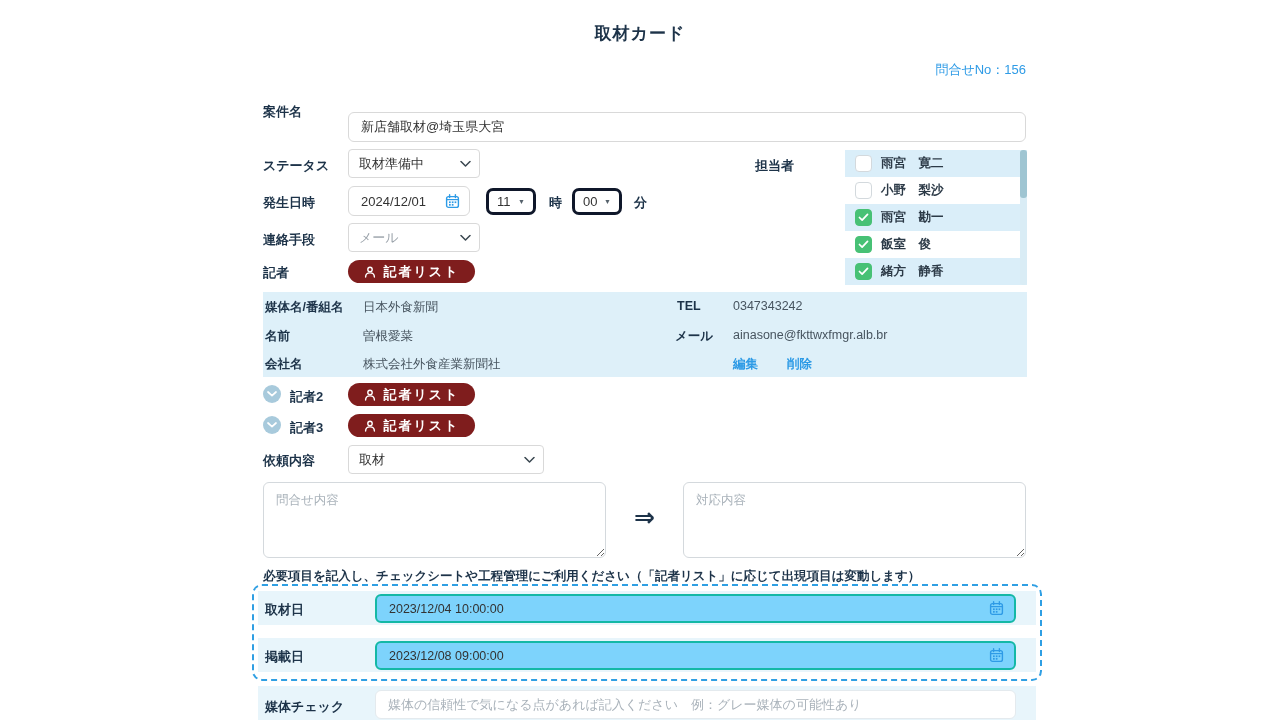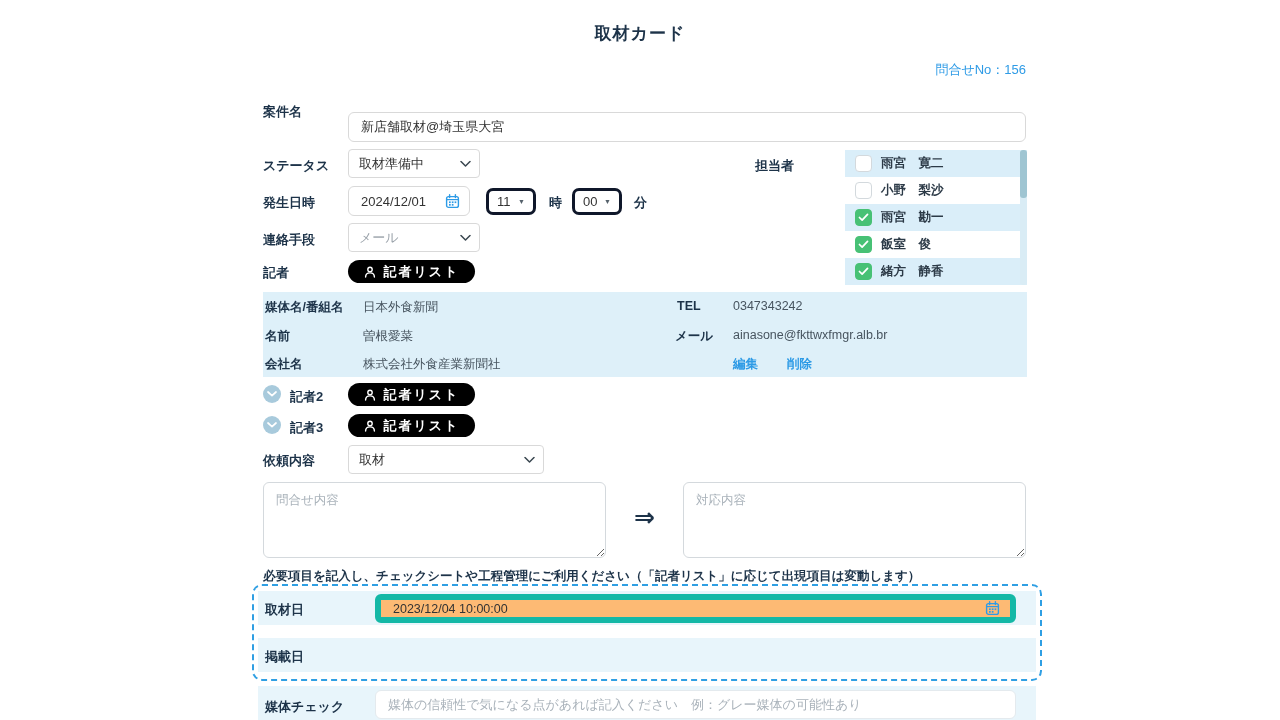--- a/index.html
+++ b/index.html
@@ -27,21 +27,21 @@
     display:flex; align-items:center; justify-content:space-between; padding:0 9px 0 12px;
     font-size:13px; color:#333; }
   .datebox .cal { line-height:0; }
 
   .mini-dd { position:absolute; background:#fff; border:3px solid #0f172a; border-radius:7px;
     display:flex; align-items:center; justify-content:space-between; padding:0 8px;
     font-size:13px; color:#333; }
   .mini-dd .tri { font-size:7px; color:#55616b; margin-left:6px; }
 
   .pill-btn { position:absolute; width:127px; height:23px; border:none; border-radius:12px;
-    background:#000000; color:#fff; font-size:13px; font-weight:700; letter-spacing:2px;
+    background:#7f1d1d; color:#fff; font-size:13px; font-weight:700; letter-spacing:2px;
     display:flex; align-items:center; justify-content:center; gap:8px; cursor:pointer;
     font-family:inherit; }
 
   
   #staff-list { position:absolute; left:845px; top:150px; width:182px; height:135px; }
   .staff-row { height:27px; display:flex; align-items:center; padding-left:10px; gap:9px; }
   .staff-row:nth-child(odd) { background:#daeef9; }
   .staff-row:nth-child(even) { background:#ffffff; }
   .cb { width:17px; height:17px; border-radius:4px; background:#fff; border:1px solid #d3d9dd;
     display:flex; align-items:center; justify-content:center; flex:0 0 auto; }
@@ -67,22 +67,22 @@
     font-size:12.5px; color:#333; padding:9px 12px; resize:both; outline:none;
     font-family:inherit; }
   textarea.ta::placeholder { color:#a9b2ba; }
   #arrow { position:absolute; left:634px; top:503px; font-size:25px; font-weight:700; color:#1d3349; }
 
   #note { position:absolute; left:263px; top:568px; font-size:12.5px; font-weight:700; color:#1d3349; white-space:nowrap; }
 
   #highlight-box { position:absolute; left:252px; top:584px; width:790px; height:97px;
     border:2px dashed #2f9fe3; border-radius:10px; }
   .band { position:absolute; left:258px; width:778px; height:34px; background:#e8f5fb; }
-  .band-input { position:absolute; left:375px; width:641px; height:29px; background:#fdba74;
-    border:6px solid #14b8a6; border-radius:6px; display:flex; align-items:center;
+  .band-input { position:absolute; left:375px; width:641px; height:29px; background:#7dd3fc;
+    border:2px solid #14b8a6; border-radius:6px; display:flex; align-items:center;
     justify-content:space-between; padding:0 10px 0 12px; font-size:12.5px; color:#333; }
   input.band-text { position:absolute; left:375px; width:641px; height:29px; background:#fff;
     border:1px solid #e4eaee; border-radius:6px; font-size:13px; color:#333; padding:0 12px;
     outline:none; font-family:inherit; }
   input.band-text::placeholder { color:#a9b2ba; }
 </style>
 </head>
 <body>
 
 <div id="page">
@@ -264,18 +264,34 @@
           <rect x="6.8" y="7.4" width="1.7" height="1.7" fill="#2e9be6"></rect>
           <rect x="9.6" y="7.4" width="1.7" height="1.7" fill="#2e9be6"></rect>
           <rect x="4" y="10" width="1.7" height="1.7" fill="#2e9be6"></rect>
           <rect x="6.8" y="10" width="1.7" height="1.7" fill="#2e9be6"></rect>
         </svg>
     </span>
   </div>
 
   <div class="band" style="top:638px;"></div>
   <div class="lbl" style="left:265px; top:648px;">掲載日</div>
+  <div class="band-input" style="top:641px;">
+    <span>2023/12/08 09:00:00</span>
+    <span style="line-height:0;">
+      <svg width="15" height="15" viewBox="0 0 15 15">
+          <rect x="1.6" y="2.6" width="11.8" height="10.8" rx="2" fill="none" stroke="#2e9be6" stroke-width="1.4"></rect>
+          <line x1="4.6" y1="0.8" x2="4.6" y2="3.6" stroke="#2e9be6" stroke-width="1.4" stroke-linecap="round"></line>
+          <line x1="10.4" y1="0.8" x2="10.4" y2="3.6" stroke="#2e9be6" stroke-width="1.4" stroke-linecap="round"></line>
+          <line x1="2" y1="5.6" x2="13" y2="5.6" stroke="#2e9be6" stroke-width="1.2"></line>
+          <rect x="4" y="7.4" width="1.7" height="1.7" fill="#2e9be6"></rect>
+          <rect x="6.8" y="7.4" width="1.7" height="1.7" fill="#2e9be6"></rect>
+          <rect x="9.6" y="7.4" width="1.7" height="1.7" fill="#2e9be6"></rect>
+          <rect x="4" y="10" width="1.7" height="1.7" fill="#2e9be6"></rect>
+          <rect x="6.8" y="10" width="1.7" height="1.7" fill="#2e9be6"></rect>
+        </svg>
+    </span>
+  </div>
 
   <div class="band" style="top:686px; height:40px;"></div>
   <div class="lbl" style="left:265px; top:698px;">媒体チェック</div>
   <input class="band-text" style="top: 690px;" placeholder="媒体の信頼性で気になる点があれば記入ください　例：グレー媒体の可能性あり">
 
 </div>
 
 </body></html>

